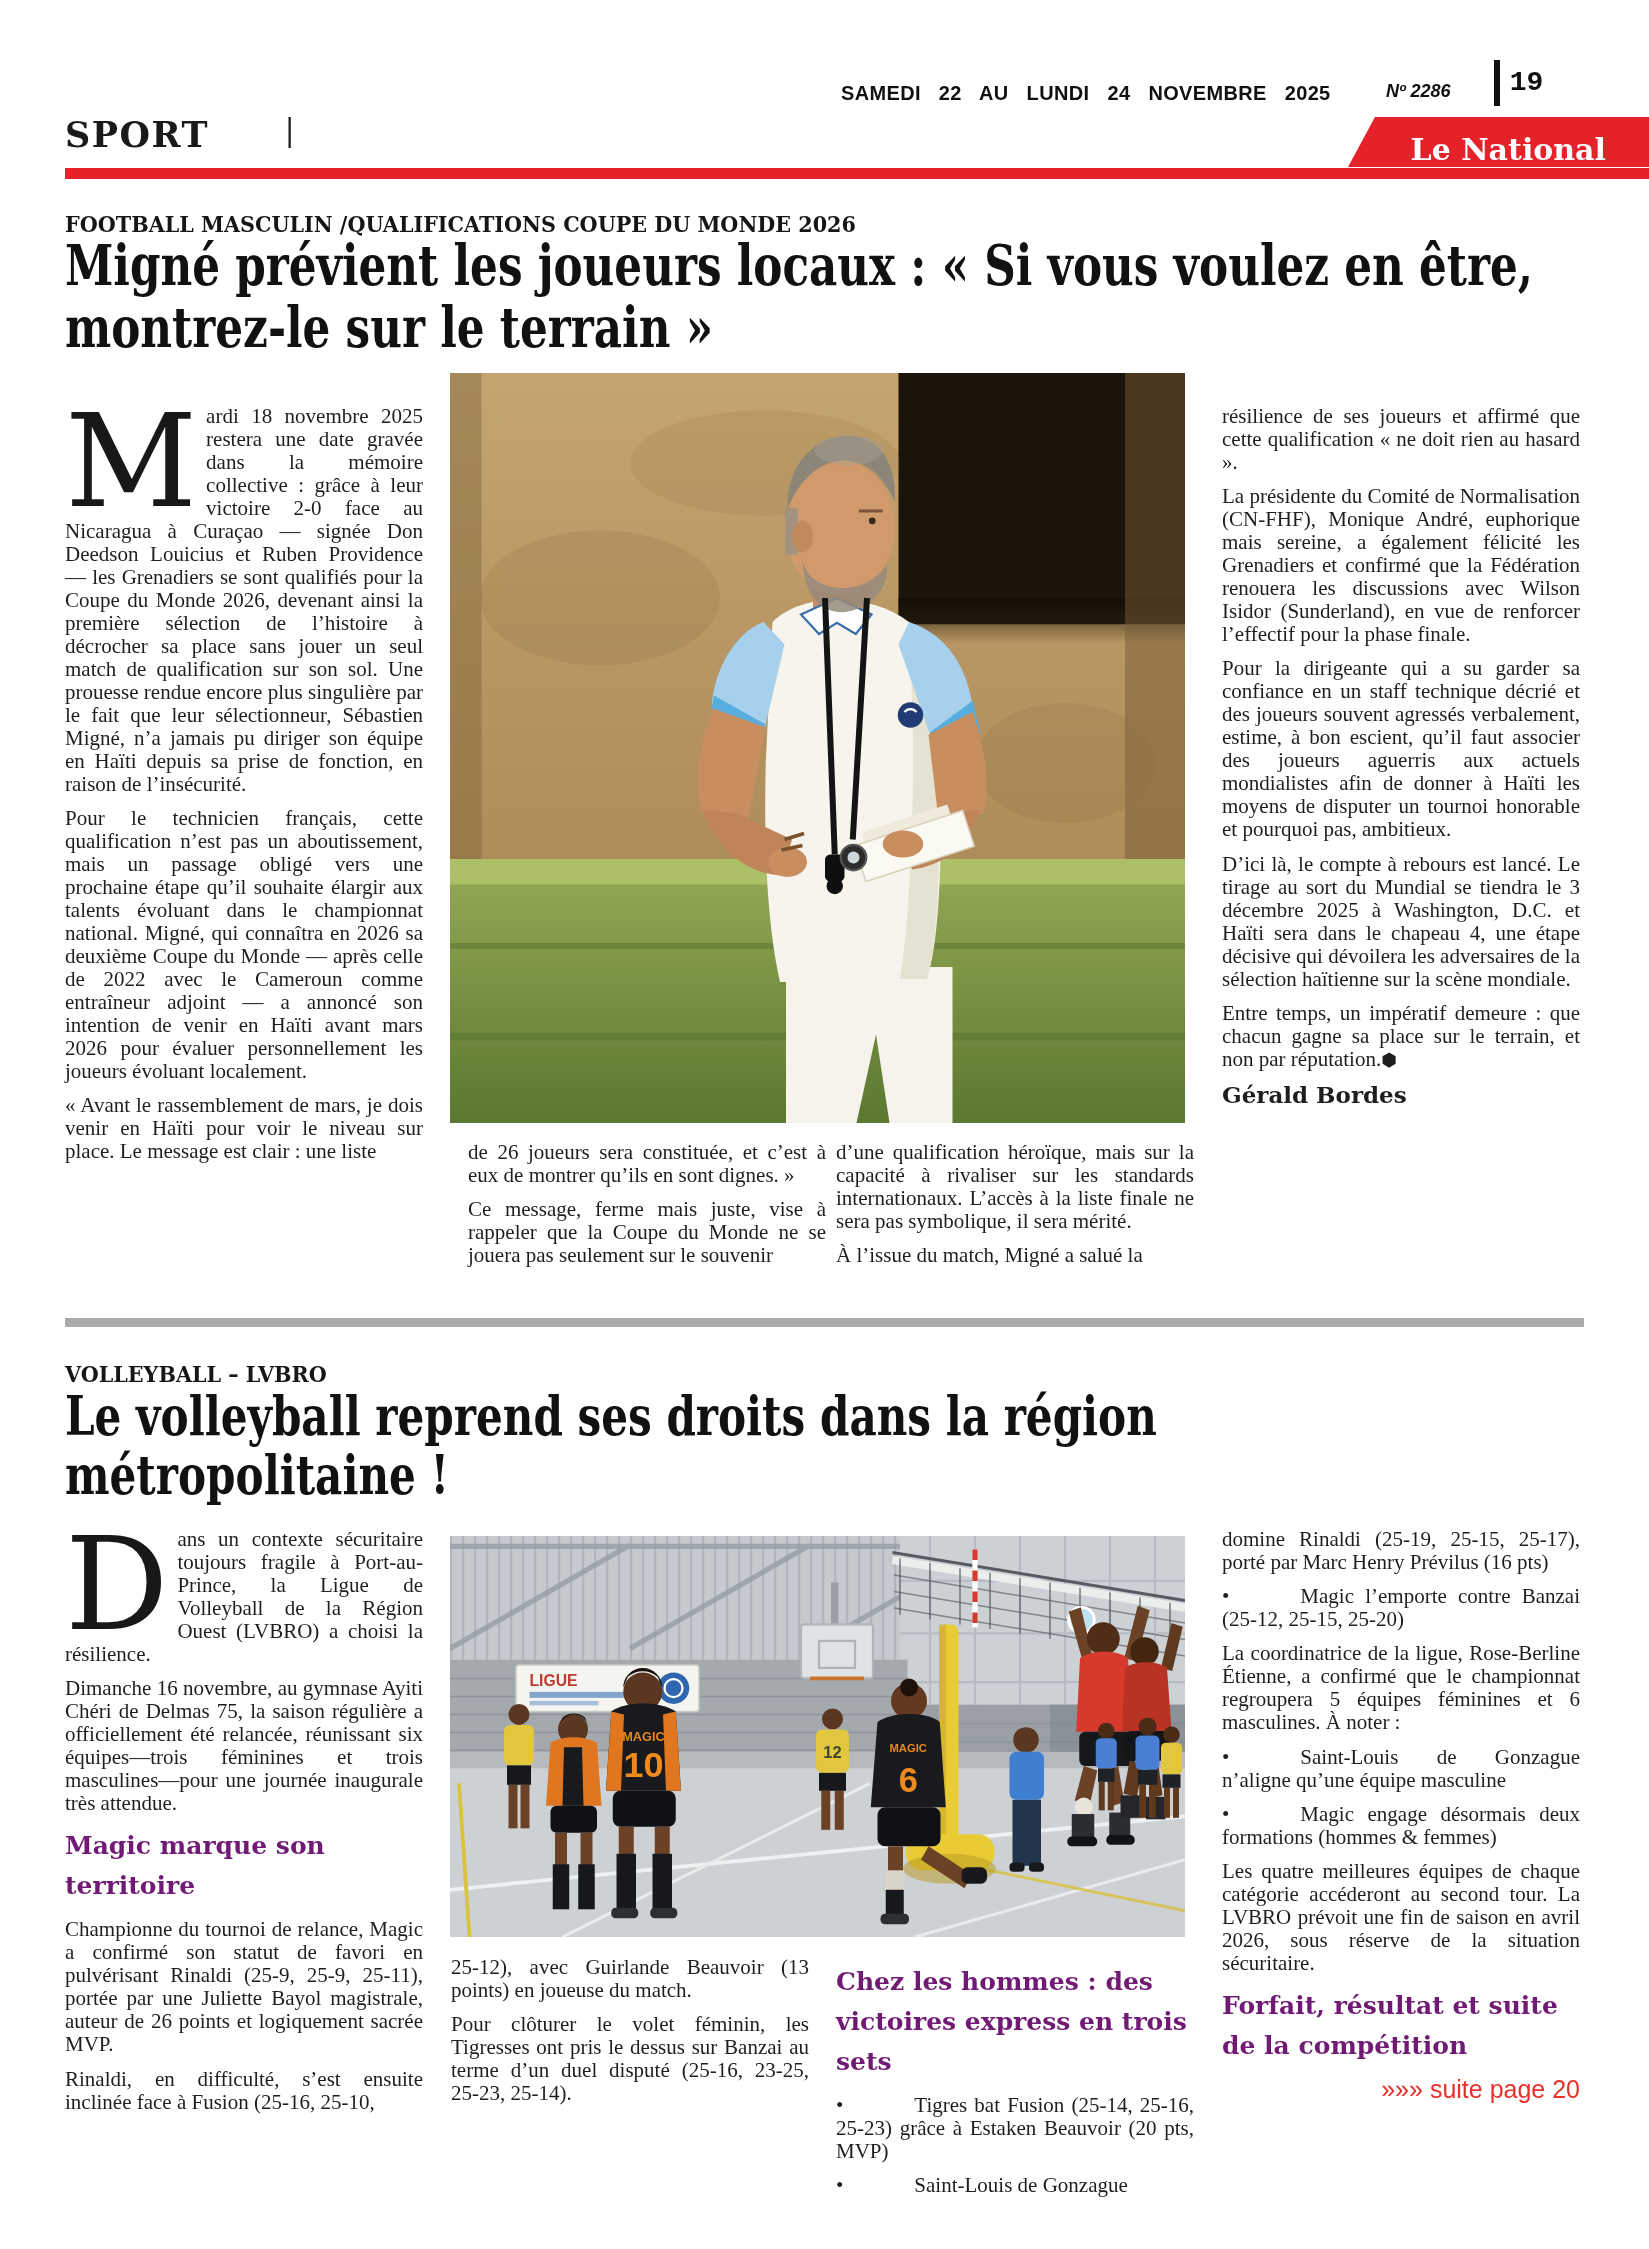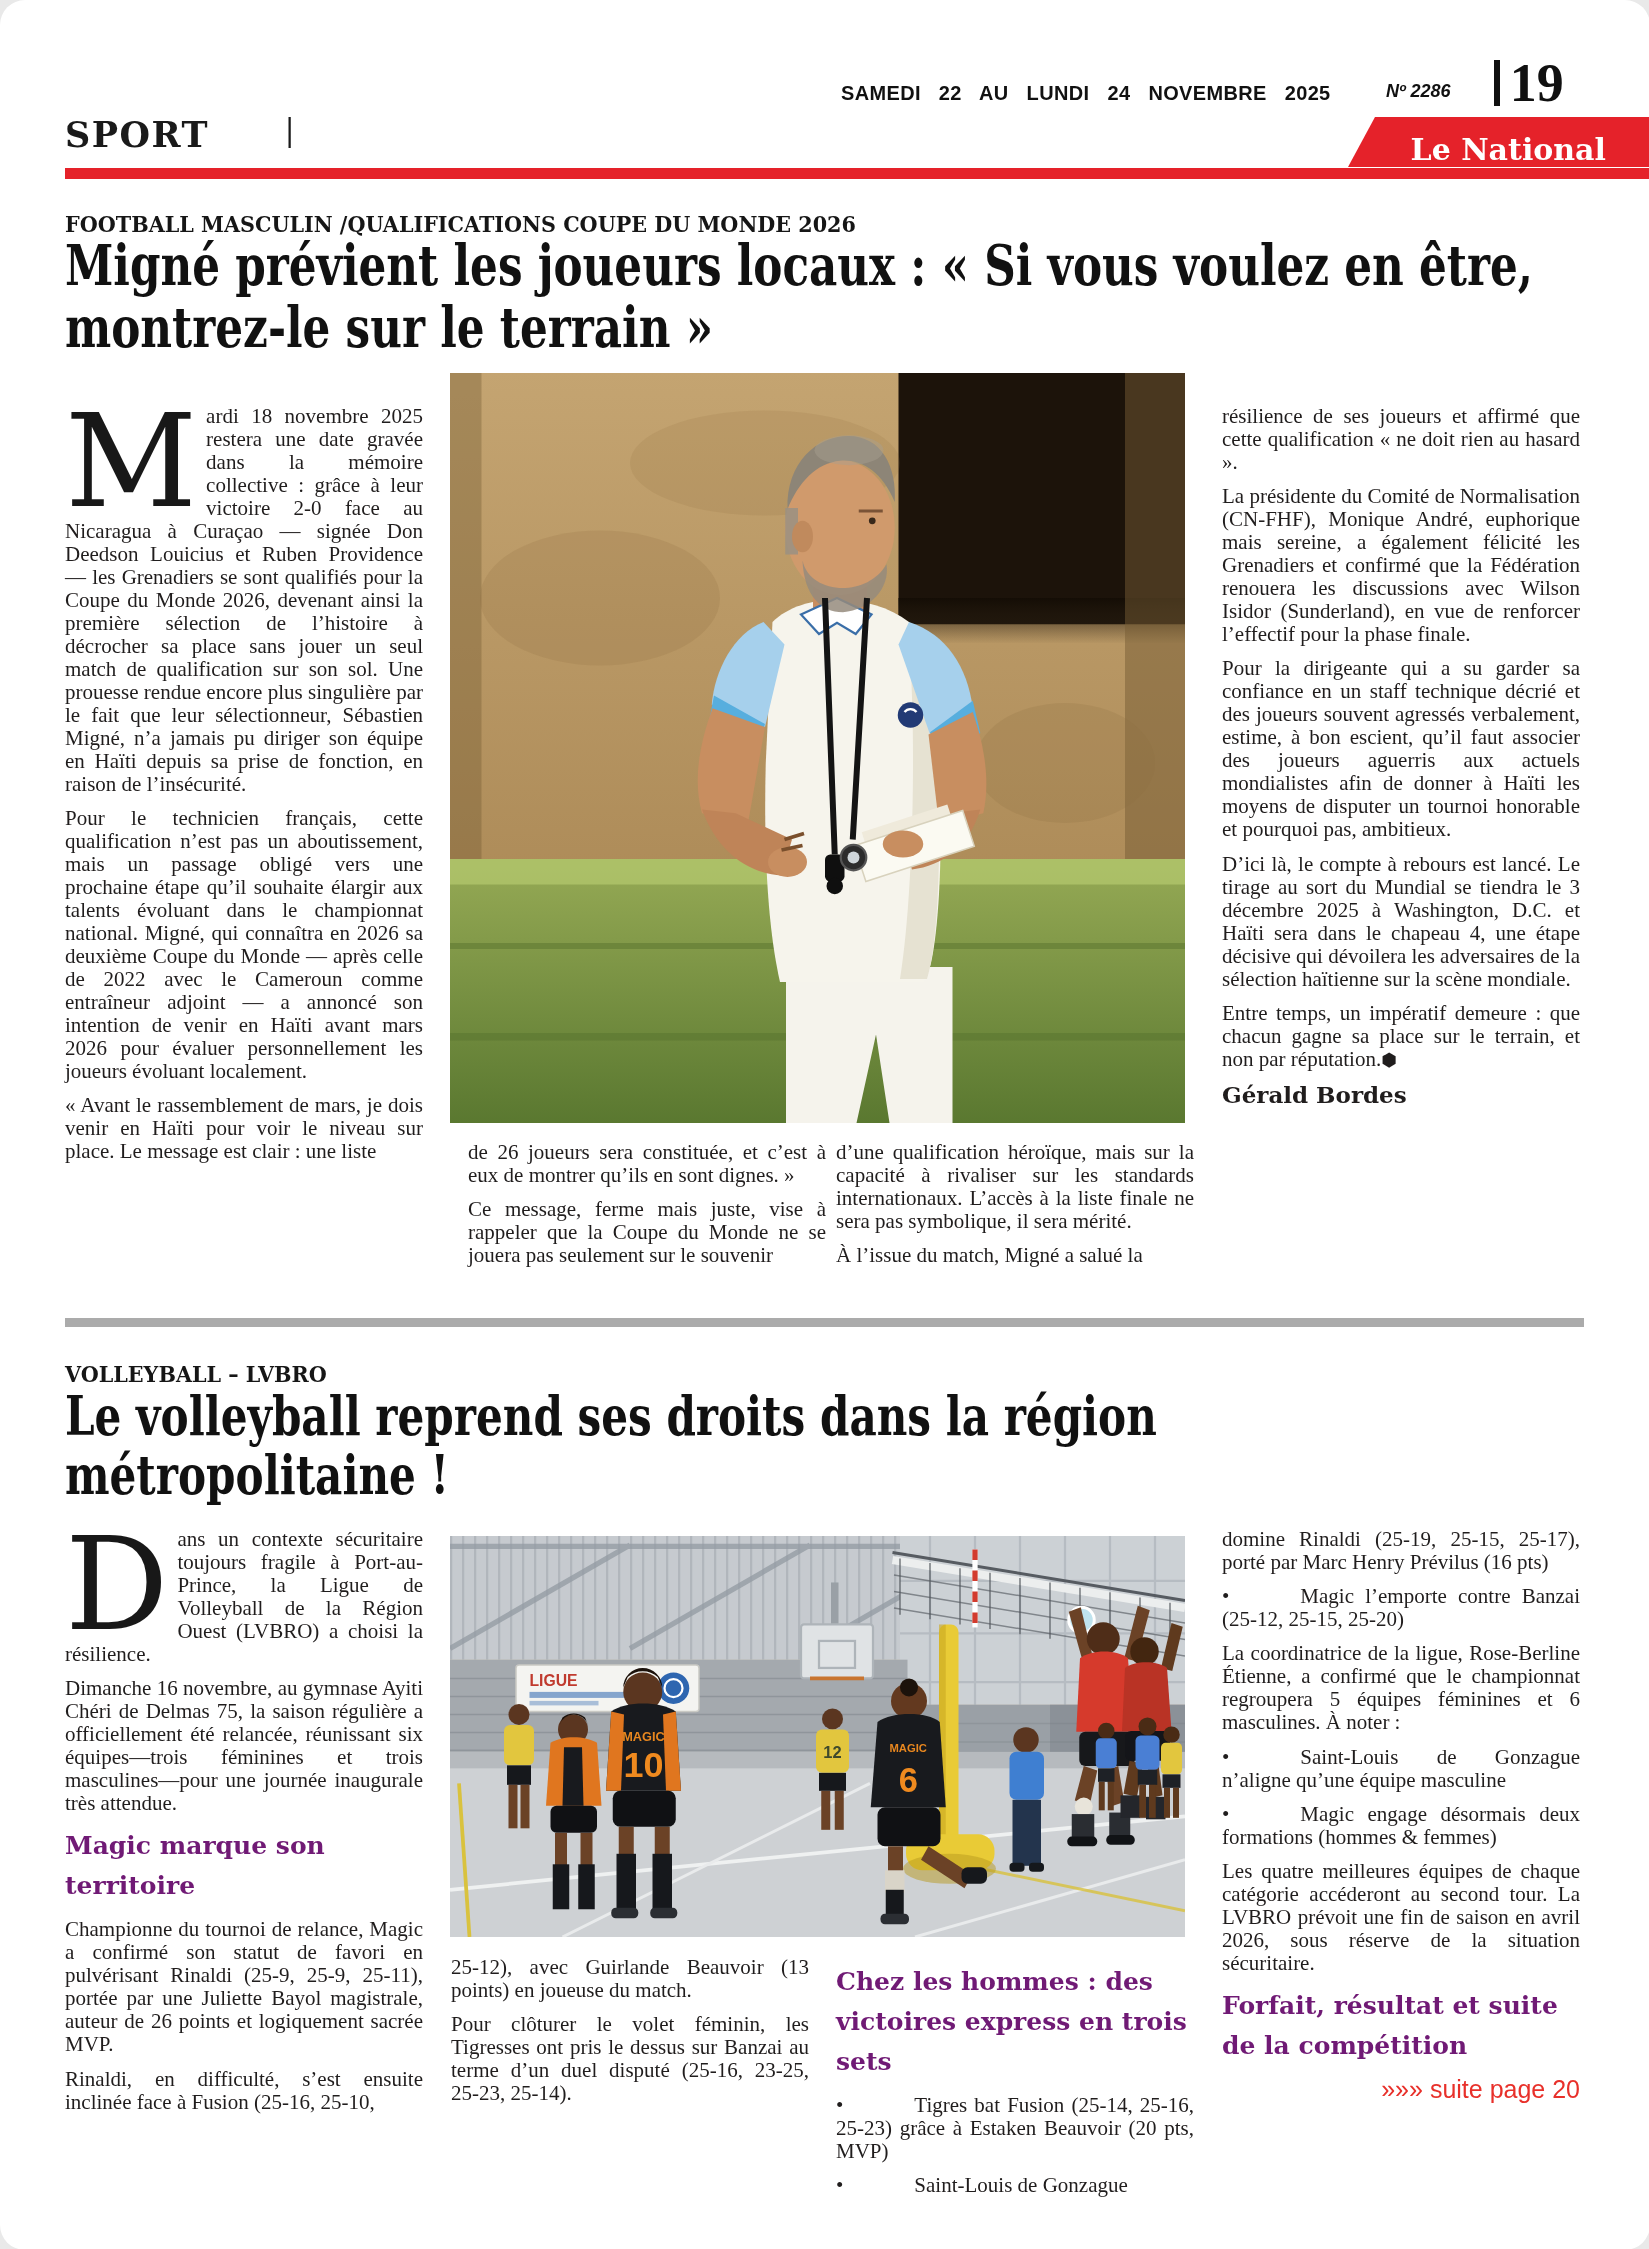--- a/index.html
+++ b/index.html
@@ -1,26 +1,26 @@
 <!DOCTYPE html>
 <html lang="fr" style="font-size:12px"><head>
 <meta charset="utf-8">
 <style>
   html,body{margin:0;padding:0;background:#e9e9e9;}
   .page{position:relative;width:1650px;height:2250px;background:#ffffff;overflow:hidden;
-        font-family:"Liberation Serif",serif;color:#201d1d;border-radius:25px;}
+        font-family:"Liberation Serif",serif;color:#201d1d;}
   .abs{position:absolute;}
 
   
   .date-line{left:841px;top:81px;font-family:"Liberation Sans",sans-serif;font-weight:bold;
              font-size:21px;letter-spacing:0.4px;word-spacing:12.7px;transform:scaleX(.95);
              transform-origin:left top;white-space:nowrap;color:#111;}
   .issue{left:1386px;top:81px;font-family:"Liberation Sans",sans-serif;font-weight:bold;font-size:18px;color:#111;font-style:italic;}
   .pagenum{left:1494px;top:60px;height:46px;border-left:6.7px solid #101010;padding-left:9.7px;
-           font-family:Liberation Serif, serif;font-weight:bold;font-size:54px;line-height:46px;color:#101010;}
+           font-family:Liberation Mono, monospace;font-weight:bold;font-size:28px;line-height:46px;color:#101010;}
   .section-label{left:65px;top:114px;font-family:"DejaVu Serif",serif;font-weight:bold;
                  font-size:35px;letter-spacing:1.5px;color:#1a1a1a;}
   .section-divider{left:286px;top:112px;font-size:33px;font-weight:bold;color:#1a1a1a;}
   .brand-flag{left:1348px;top:117px;width:301px;height:50px;background:var(--red);
               clip-path:polygon(27px 0,100% 0,100% 100%,0 100%);display:flex;align-items:flex-end;
               justify-content:center;padding-left:19.5px;box-sizing:border-box;}
   .brand-flag span{font-family:"DejaVu Serif",serif;font-weight:bold;font-size:30px;color:#fff;}
   .red-bar{left:65px;top:168px;width:1585px;height:11.2px;background:var(--red);}
 
   

